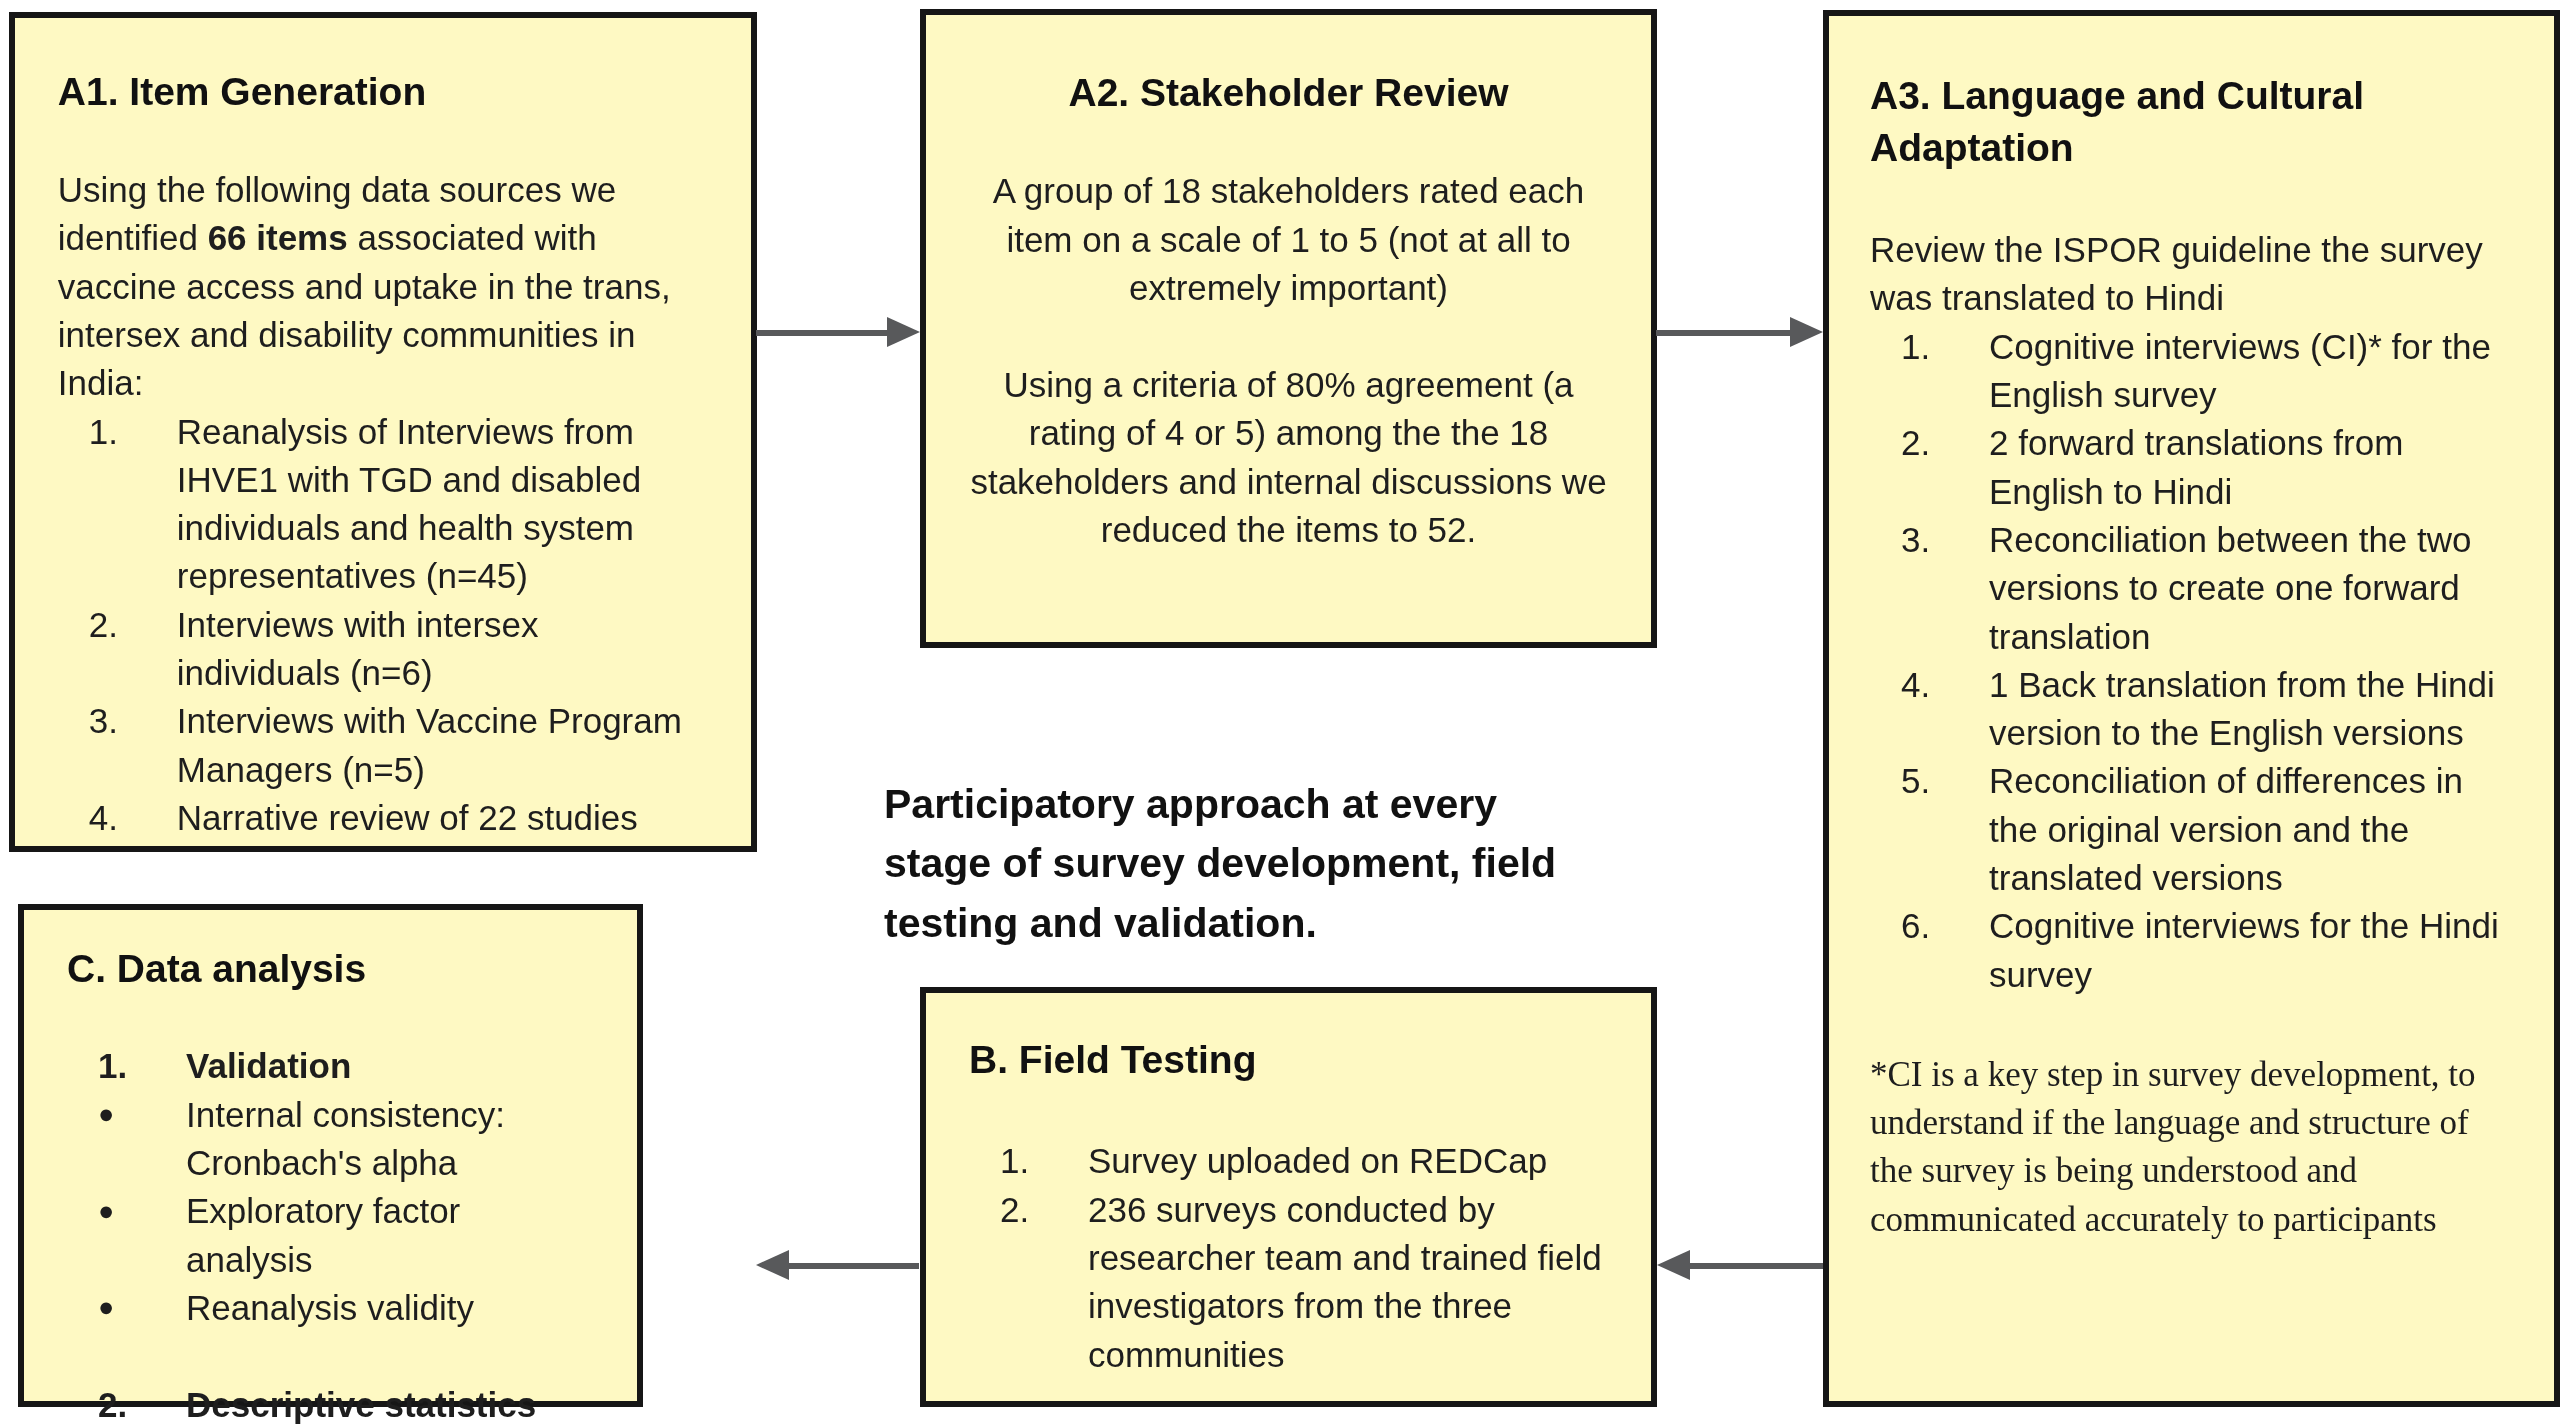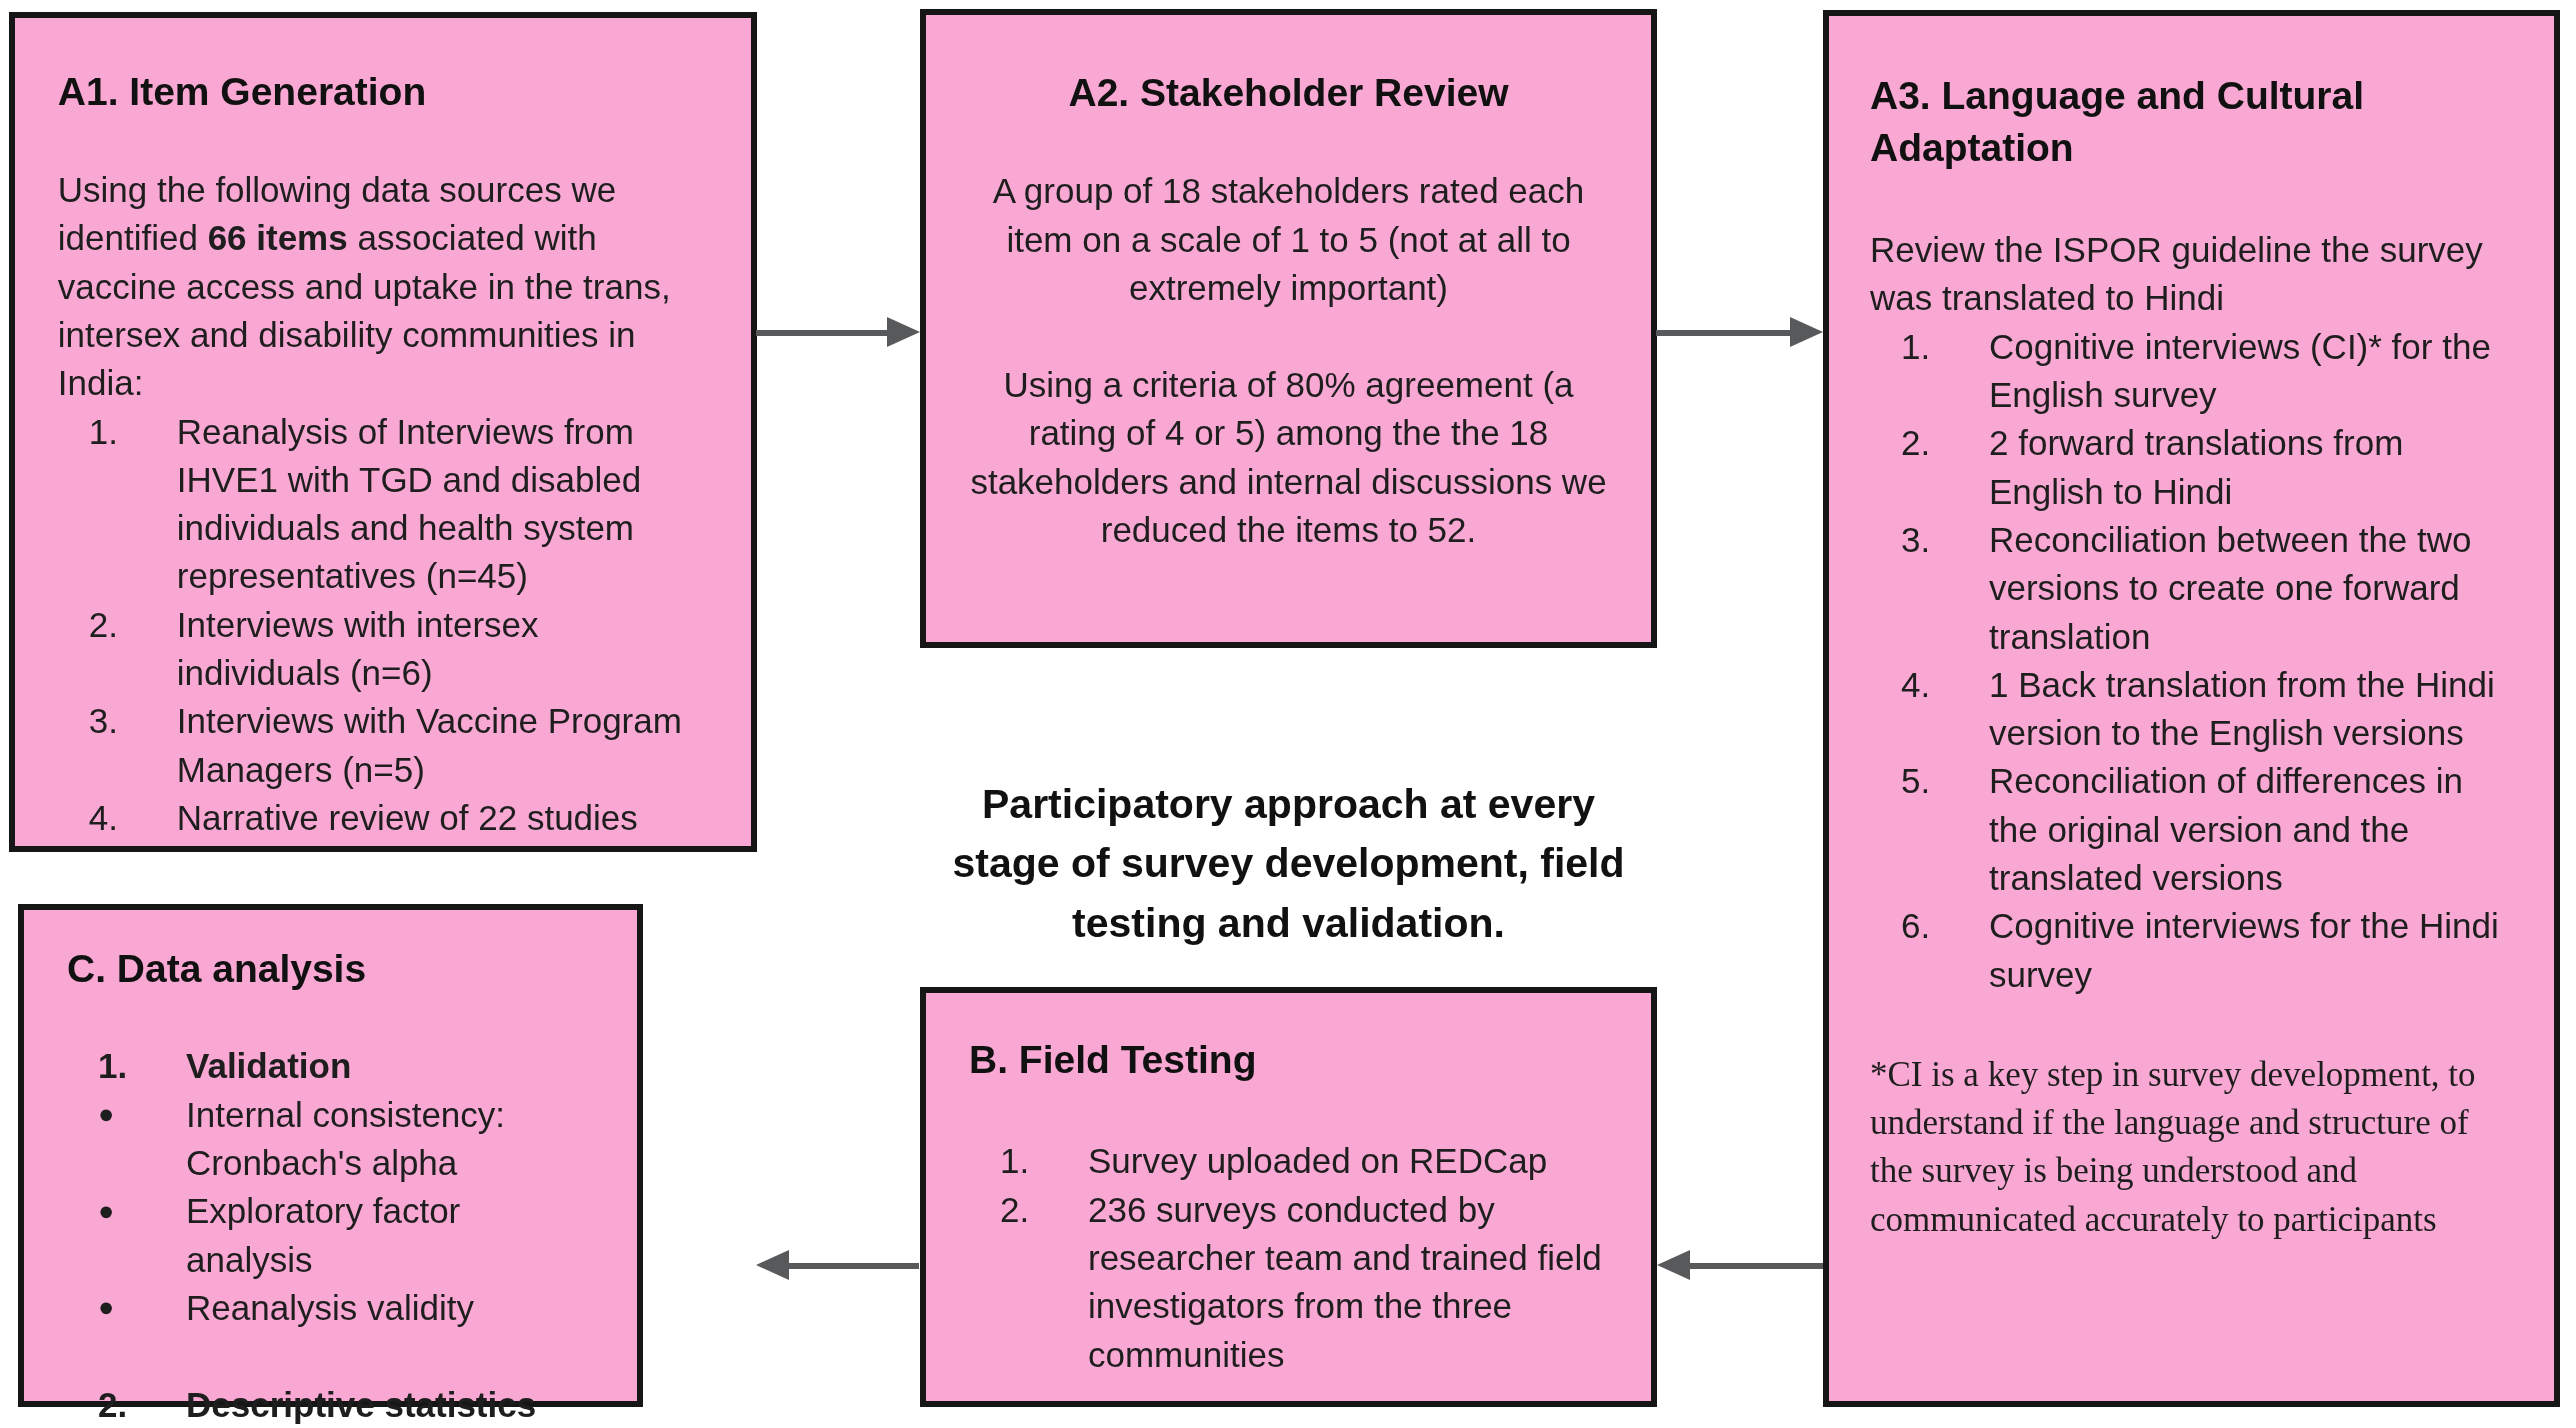--- a/index.html
+++ b/index.html
@@ -12,21 +12,21 @@
     height: 1429px;
     position: relative;
     overflow: hidden;
     font-family: "Liberation Sans", "DejaVu Sans", sans-serif;
     color: #1e1e1e;
   }
   .box {
     position: absolute;
     box-sizing: border-box;
     border: 6.1px solid #161616;
-    background: #f9a8d4;
+    background: #fef9c3;
   }
   .box h2 {
     margin: 0;
     font-size: 39px;
     line-height: 1.32;
     font-weight: bold;
     color: #111111;
   }
   .body-text {
     margin: 0;
@@ -55,21 +55,20 @@
   #box-a2 { left: 920px; top: 8.8px;   width: 737px; height: 639px;  padding: 52px 43px; text-align: center; }
   #box-a3 { left: 1823px; top: 10.2px;   width: 737px; height: 1397px; padding: 54px 41px; }
   #box-b  { left: 920px; top: 987px; width: 737px; height: 420px;  padding: 41px 43px; }
   #box-c  { left: 18px;   top: 904px; width: 625px; height: 503px;  padding: 33px 43px; }
 
   #center-note {
     position: absolute;
     left: 884px;
     top: 775px;
     width: 809px;
-    text-align: center;
     font-size: 41px;
     line-height: 1.45;
     font-weight: bold;
     color: #111111;
   }
 
   .aline {
     position: absolute;
     height: 6.1px;
     background: #58595b;

